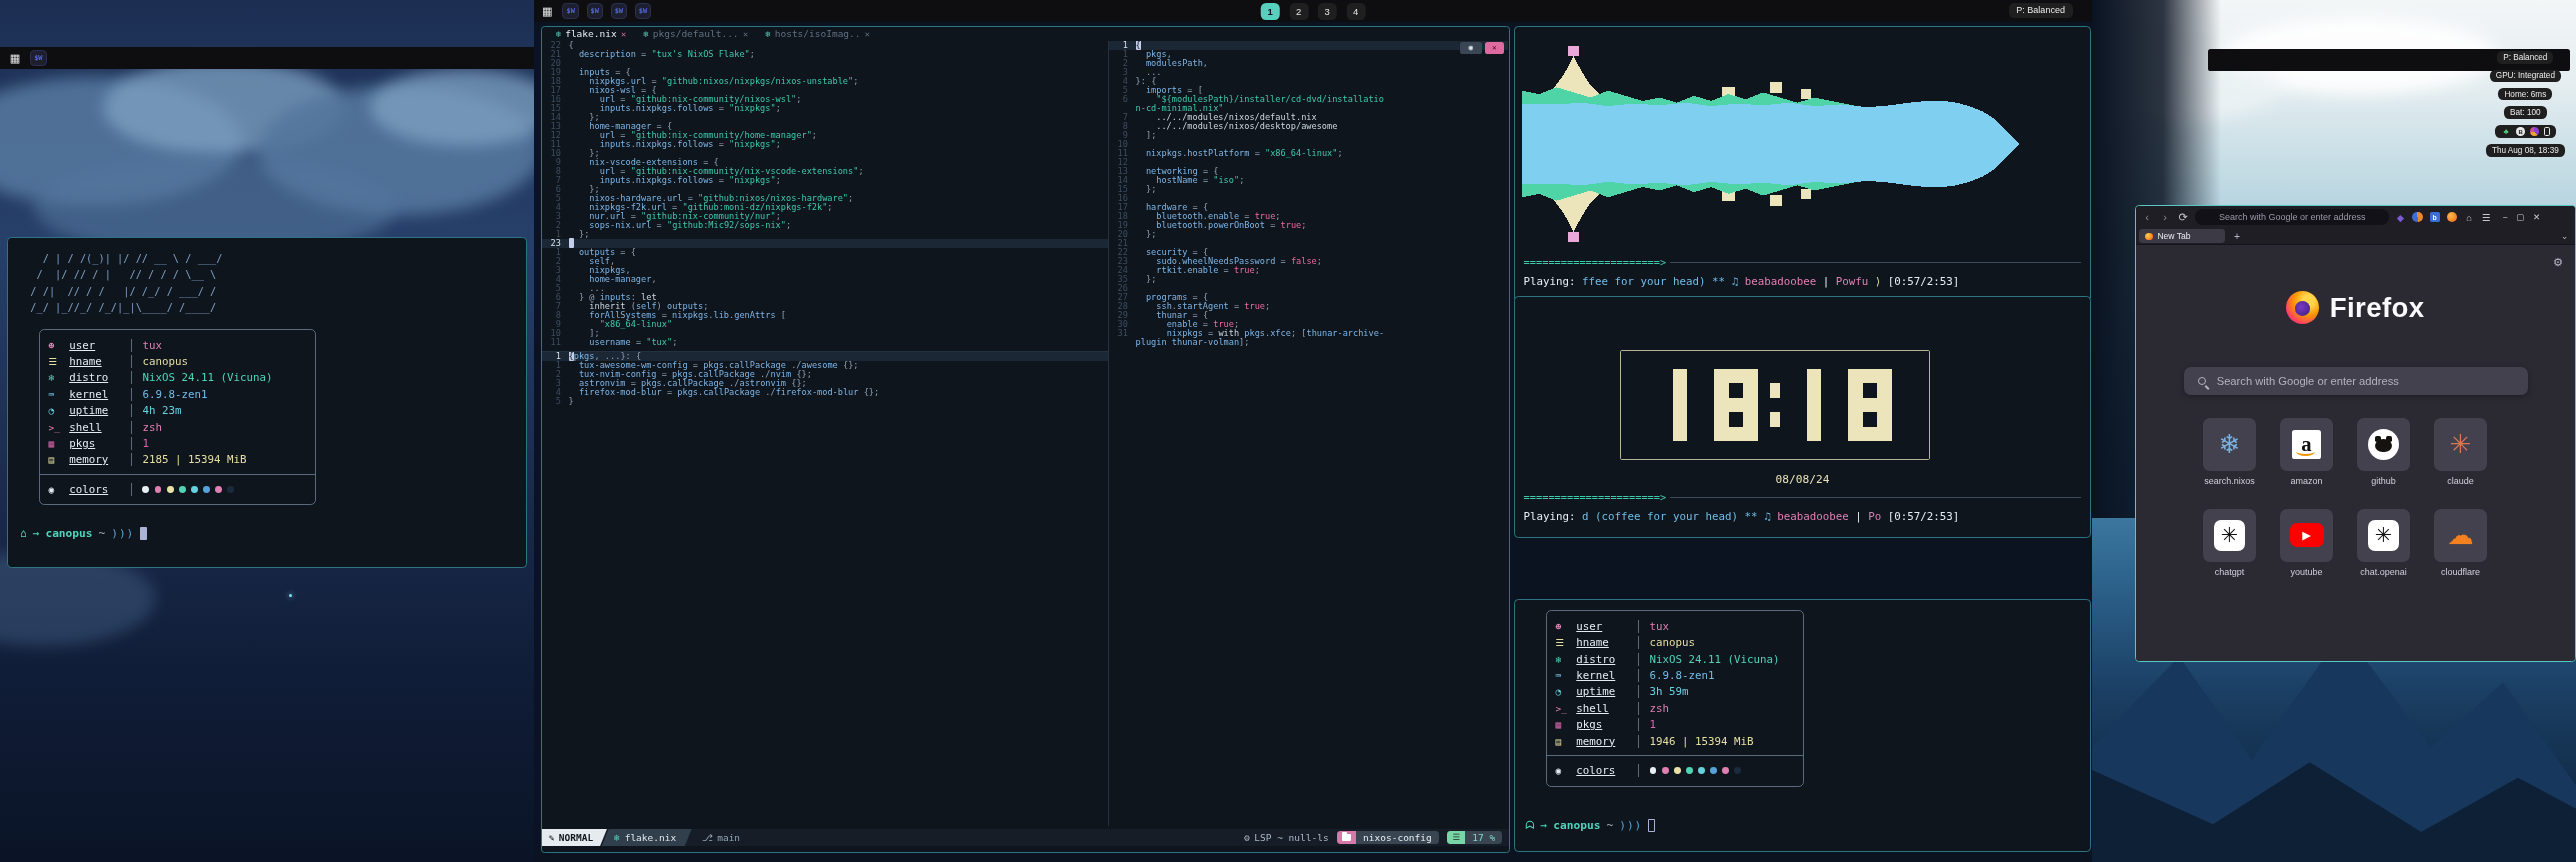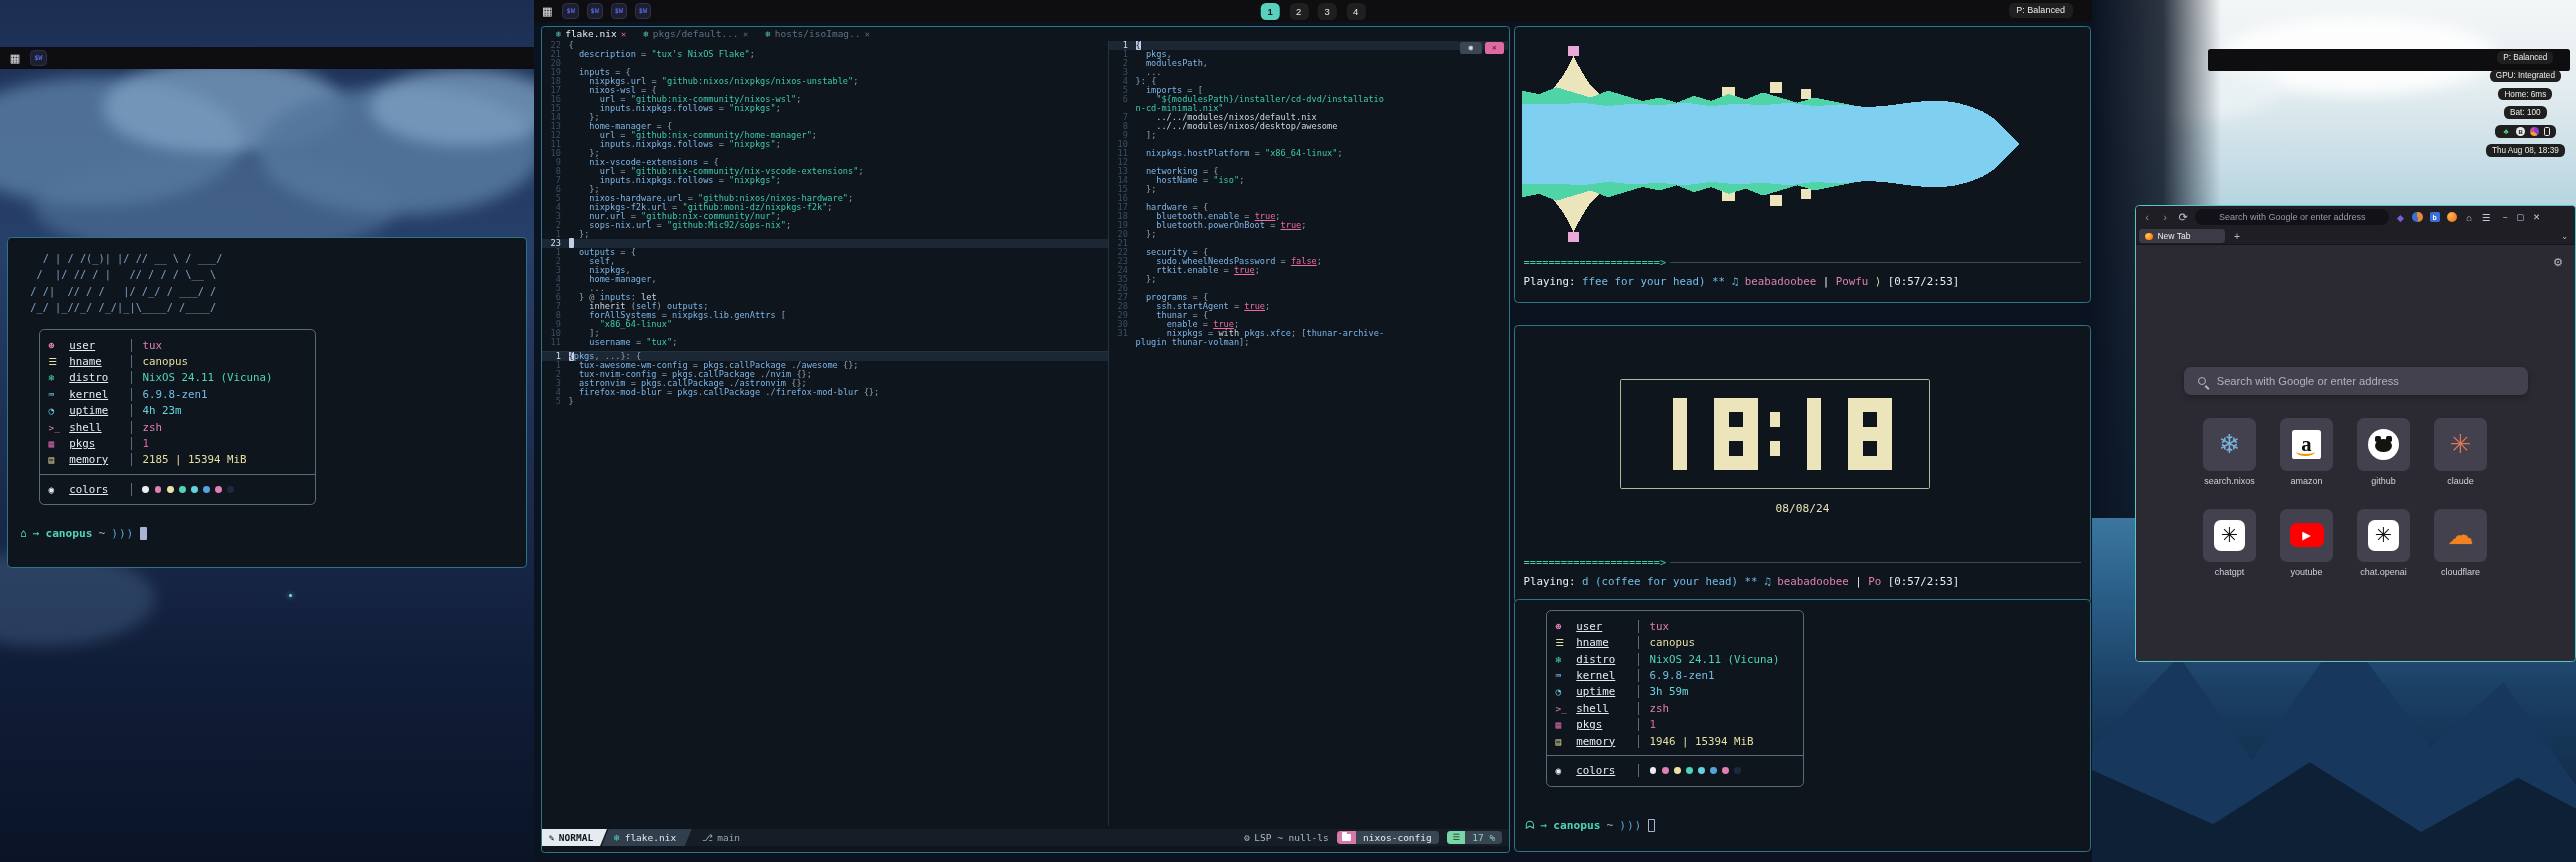--- a/index.html
+++ b/index.html
@@ -83,21 +83,21 @@
   .winbtns{position:absolute;right:5.2px;top:14.6px;display:flex;gap:2.6px;z-index:5;}
   .wb{height:12px;border-radius:2.6px;display:flex;align-items:center;justify-content:center;font-size:7.7px;}
   .wb-eye{width:22.4px;background:#3b4654;color:#dfe7ee;}
   .wb-close{width:19px;background:#df6a9f;color:#2a1020;}
   .code{font-family:"DejaVu Sans Mono",monospace;font-size:8.6px;}
   .cl{height:9px;line-height:9px;white-space:pre;display:flex;}
   .cl.cur{background:#1c2735;}
   .gut{display:inline-block;width:19px;text-align:right;margin-right:7.7px;color:#3b4d60;flex:none;}
   .gutc{color:#d7e0e8;}
   .ct{white-space:pre;}
-  .tb{color:#7db5e6;} .ts{color:#3ec9ad;} .tp{color:#ec6a9e;text-decoration:underline;} .tpu{color:#8fa1b3;} .tw{color:#ccd7e0;}
+  .tb{color:#7db5e6;} .ts{color:#3ec9ad;} .tp{color:#ec6a9e;} .tpu{color:#8fa1b3;} .tw{color:#ccd7e0;}
   .blockcur{background:#c3cfe8;color:#0f151d;border-radius:0.9px;}
   .pane-left{position:absolute;left:0;top:13.8px;width:566px;height:310px;overflow:hidden;}
   .pane-right{position:absolute;left:567px;top:13.8px;right:0.9px;height:307px;overflow:hidden;}
   .pane-bottom{position:absolute;left:0;top:325px;width:566px;height:60px;overflow:hidden;}
   .vsep{position:absolute;left:566px;top:13.8px;bottom:26px;width:0.9px;background:#243140;}
   .hsep{position:absolute;left:0;top:324px;width:566px;height:0.9px;background:#243140;}
   .statusline{position:absolute;left:0;right:0;bottom:6px;height:17px;background:#161d27;display:flex;align-items:center;font-size:9.5px;}
   .sl-left{display:flex;align-items:center;height:100%;}
   .sl-mode{background:#e6ebef;color:#10161d;font-weight:bold;height:100%;display:flex;align-items:center;padding:0 13.8px 0 6.9px;
     clip-path:polygon(0 0,100% 0,calc(100% - 6.9px) 100%,0 100%);gap:4.3px;}
@@ -112,21 +112,21 @@
   .chip-body{background:#3a4552;display:flex;align-items:center;padding:0 6.9px;color:#e6edf3;}
   .cap-pink{background:#d678a8;color:#fff;}
   .cap-green{background:#79d6a6;color:#15291e;}
   .body-teal{color:#7fd8c8;}
   .folder-ic{width:8.6px;height:6.9px;background:#fff;border-radius:0.9px;position:relative;}
   .folder-ic::before{content:"";position:absolute;top:-1.7px;left:0;width:4.3px;height:1.7px;background:#fff;border-radius:0.9px 0.9px 0 0;}
 
   
   .term-col{position:absolute;left:980px;top:26px;width:577px;height:827px;}
   .tpane{position:absolute;left:0;width:577px;background:#0e151d;border:0.9px solid #2d7584;border-radius:4.3px;overflow:hidden;}
-  .tp1{top:0;height:277px;} .tp2{top:299px;height:278px;} .tp3{top:573px;height:253px;}
+  .tp1{top:0;height:277px;} .tp2{top:270px;height:242px;} .tp3{top:573px;height:253px;}
   .cava{position:absolute;left:6.9px;top:10.3px;}
   .sepline{position:absolute;left:8.6px;right:8.6px;display:flex;align-items:center;font-family:"DejaVu Sans Mono",monospace;font-size:10.3px;}
   .sepline .sep{color:#3ec9ad;letter-spacing:0;}
   .sepline .fill{flex:1;height:0.9px;background:#3a4a5a;margin-left:3.4px;}
   .playing{position:absolute;left:8.6px;right:8.6px;font-family:"DejaVu Sans Mono",monospace;font-size:10.8px;white-space:nowrap;overflow:hidden;}
   .tp1 .sepline{bottom:34px;} .tp1 .playing{bottom:13.8px;}
   .tp2 .sepline{bottom:34px;} .tp2 .playing{bottom:13.8px;}
   .clockbox{position:absolute;left:105px;top:53px;width:310px;height:110px;border:0.9px solid #b9b39a;border-radius:1.7px;
     display:flex;align-items:center;justify-content:center;gap:12px;}
   .digit{display:grid;grid-template-columns:repeat(3,14.6px);grid-auto-rows:14.6px;}
@@ -644,20 +644,24 @@
       <div class="ff-tabrow">
         <span class="ff-tab">
           <span class="ff-dot"></span>
           <span>New Tab</span>
         </span>
         <span class="ff-plus">+</span>
         <span class="ff-chev">⌄</span>
       </div>
       <div class="ff-content">
         <span class="gear">⚙</span>
+        <div class="brandrow">
+          <span class="fflogo"></span>
+          <span class="brandname">Firefox</span>
+        </div>
         <div class="searchpill">
           <span class="mag"></span>
           <span>Search with Google or enter address</span>
         </div>
         <div class="tilegrid" id="shortcut-grid">
             <div class="tile">
               <div class="tilebox">
                 <span class="tico ico-nix">❄</span>
               </div>
               <div class="tlabel">search.nixos</div>

